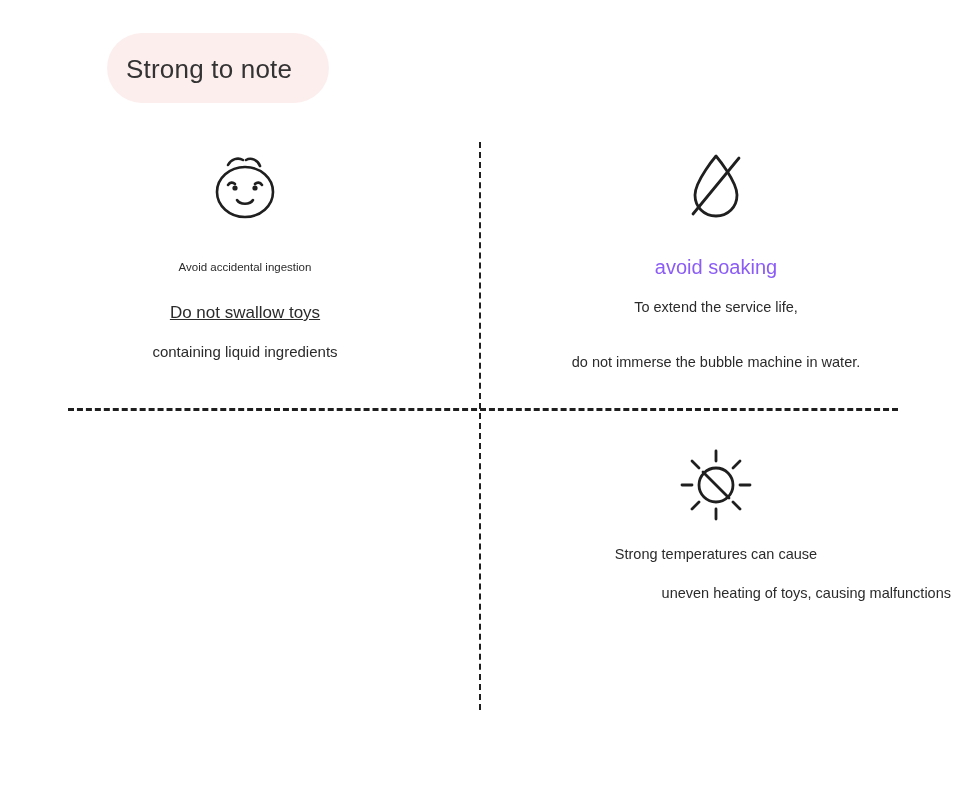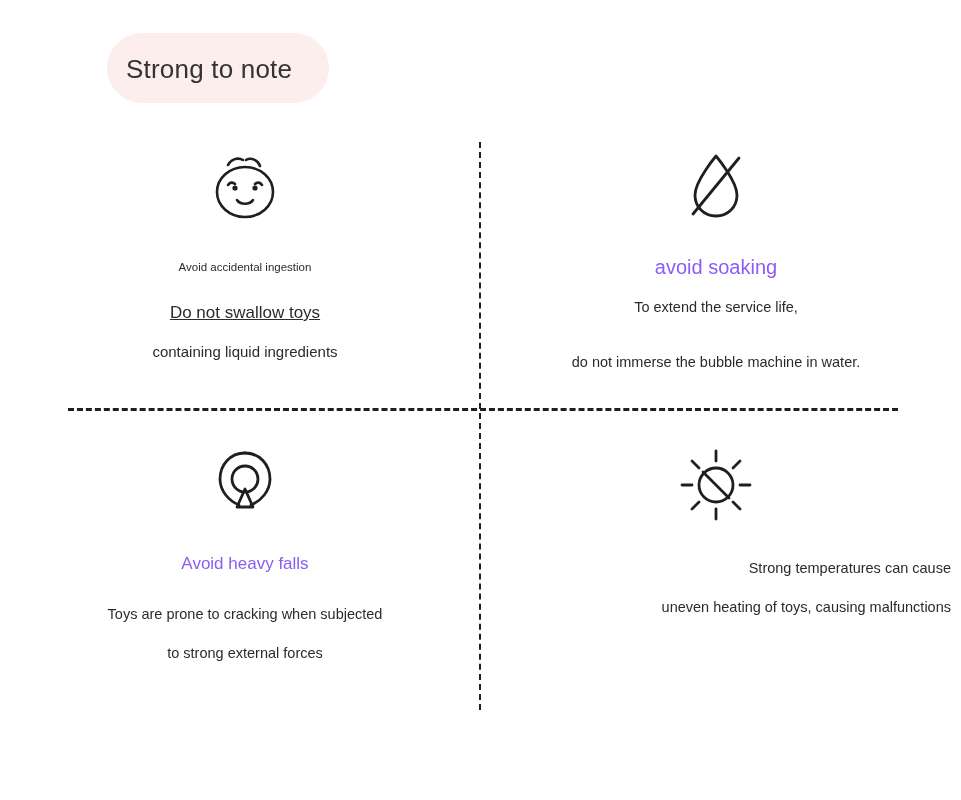--- a/index.html
+++ b/index.html
@@ -114,21 +114,21 @@
 
   .cell-tr .cap-large { margin-top: 20px; font-size: 20px; }
   .cell-tr .l1 { margin-top: 16px; }
   .cell-tr .l2 { margin-top: 33px; }
 
   .cell-bl .cap-large { margin-top: 20px; font-size: 17px; }
   .cell-bl .l1 { margin-top: 26px; }
   .cell-bl .l2 { margin-top: 17px; }
 
   .cell-br .cap-small { margin-top: 22px; }
-  .cell-br .l1 { margin-top: 26px; text-align: right; }
+  .cell-br .l1 { margin-top: 12px; }
   .cell-br .l2 { margin-top: 17px; text-align: right; }
 </style>
 </head>
 <body>
 
 <div class="title-pill"></div>
 <div class="title-text">Strong to note</div>
 
 <div class="v-divider"></div>
 <div class="h-divider"></div>
@@ -158,33 +158,20 @@
       <svg width="70" height="80" viewBox="0 0 70 80" fill="none" stroke="#1f1f1f" stroke-width="2.8" stroke-linecap="round" stroke-linejoin="round">
         <path d="M35 8 C35 8, 14 33, 14 47 C14 59, 23 68, 35 68 C47 68, 56 59, 56 47 C56 33, 35 8, 35 8 Z"></path>
         <line x1="12" y1="66" x2="58" y2="10"></line>
       </svg>
     </div>
     <p class="cap cap-large">avoid soaking</p>
     <p class="line l1">To extend the service life,</p>
     <p class="line l2">do not immerse the bubble machine in water.</p>
   </div>
 
-  <div class="cell cell-bl">
-    <div class="icon-wrap">
-      <svg width="72" height="80" viewBox="0 0 72 80" fill="none" stroke="#1f1f1f" stroke-width="2.8" stroke-linecap="round" stroke-linejoin="round">
-        <path d="M36 8 C21 8, 11 20, 11 34 C11 46, 20 56, 30 60"></path>
-        <path d="M36 8 C51 8, 61 20, 61 34 C61 46, 52 56, 42 60"></path>
-        <circle cx="36" cy="34" r="13"></circle>
-        <path d="M28 62 L36 44 L44 62 Z"></path>
-      </svg>
-    </div>
-    <p class="cap cap-large">Avoid heavy falls</p>
-    <p class="line l1">Toys are prone to cracking when subjected</p>
-    <p class="line l2">to strong external forces</p>
-  </div>
 
   <div class="cell cell-br">
     <div class="icon-wrap">
       <svg width="88" height="84" viewBox="0 0 88 84" fill="none" stroke="#1f1f1f" stroke-width="2.8" stroke-linecap="round" stroke-linejoin="round">
         <circle cx="44" cy="42" r="17"></circle>
         <line x1="31" y1="29" x2="57" y2="55"></line>
         <line x1="44" y1="8" x2="44" y2="18"></line>
         <line x1="44" y1="66" x2="44" y2="76"></line>
         <line x1="10" y1="42" x2="20" y2="42"></line>
         <line x1="68" y1="42" x2="78" y2="42"></line>

